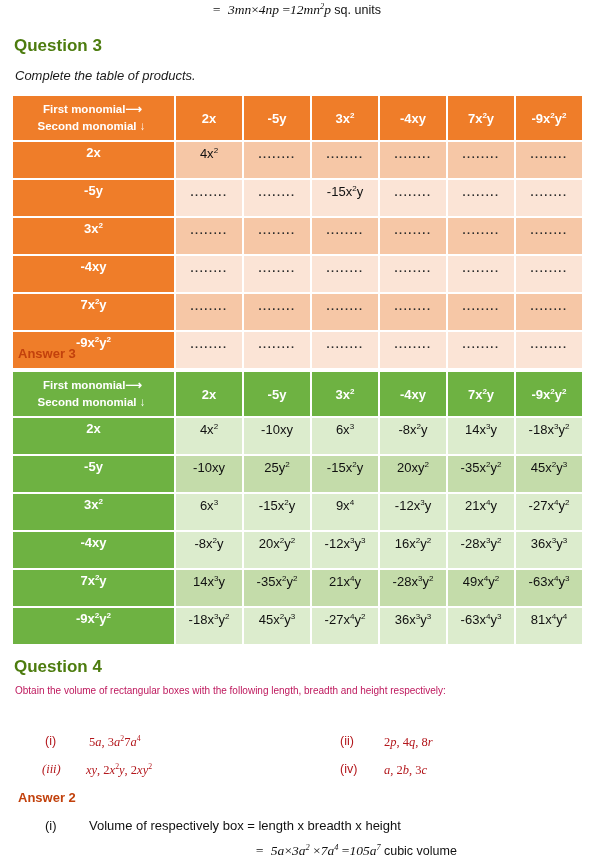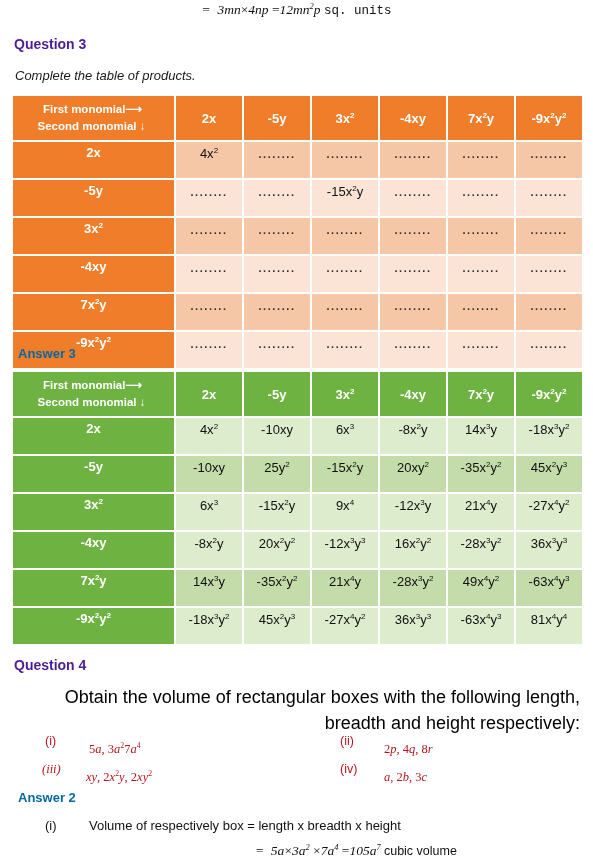--- a/index.html
+++ b/index.html
@@ -26,39 +26,39 @@
   
   .top-eq {
     position: absolute;
     top: 2px;
     left: 0;
     width: 593px;
     text-align: center;
     font-size: 13.5px;
   }
   .top-eq .units {
-    font-family: Liberation Mono, monospace;
+    font-family: Liberation Sans, sans-serif;
     font-style: normal;
     font-size: 12.5px;
   }
 
   
   .q-heading {
     position: absolute;
     left: 14px;
-    font-size: 14px;
-    font-weight: bold;
-    color: #4c1d95;
+    font-size: 17px;
+    font-weight: bold;
+    color: #4d7c0f;
   }
   .a-heading {
     position: absolute;
     left: 18px;
     font-size: 13px;
     font-weight: bold;
-    color: #0369a1;
+    color: #c2410c;
     text-align: center;
   }
   .q-sub {
     position: absolute;
     left: 15px;
     font-size: 13px;
     color: #1a1a1a;
     font-style: italic;
   }
 
@@ -127,35 +127,34 @@
   
   .t-green .corner, .t-green .colhead, .t-green .rowhead { background: #6eb242; }
   .t-green .cell.alt-a { background: #c4dcaa; }
   .t-green .cell.alt-b { background: #dceccd; }
 
   
   .q4-text {
     position: absolute;
     left: 15px;
     width: 565px;
-    font-size: 18px;
-    color: #000000;
+    font-size: 10px;
+    color: #be185d;
     line-height: 1.45;
-    text-align: right;
   }
   .q4item {
     position: absolute;
     font-size: 12.5px;
     color: #b3171c;
   }
   .q4item .lbl { position: absolute; left: 0; top: 0; }
   .q4item .val {
     position: absolute;
     left: 44px;
-    top: 8px;
+    top: 1px;
     white-space: nowrap;
     font-family: "Liberation Serif", serif;
     font-style: italic;
   }
   .q4item .val .num { font-style: normal; }
   .roman-i { font-family: "Liberation Serif", serif; font-style: italic; text-align: center; }
 
   .ans-line {
     position: absolute;
     font-size: 13px;

